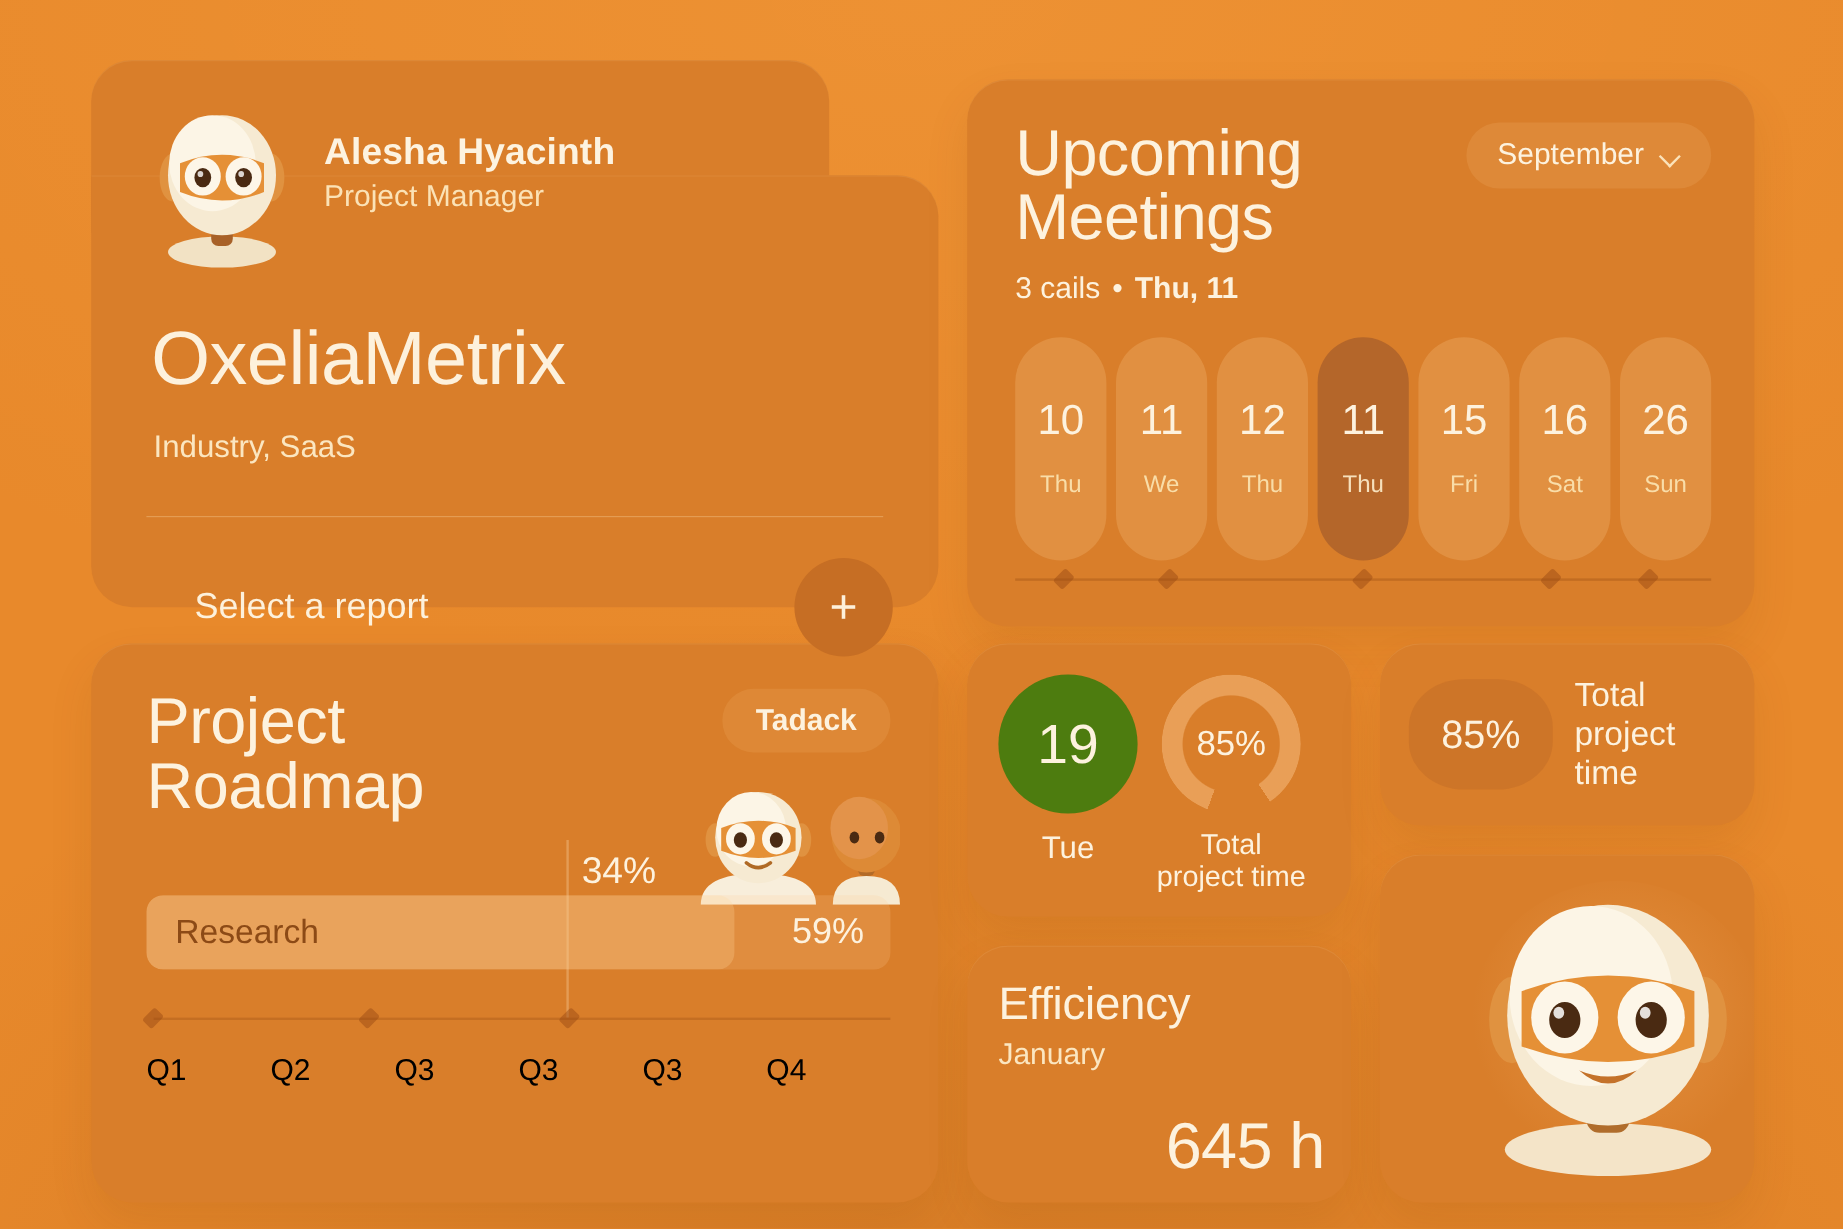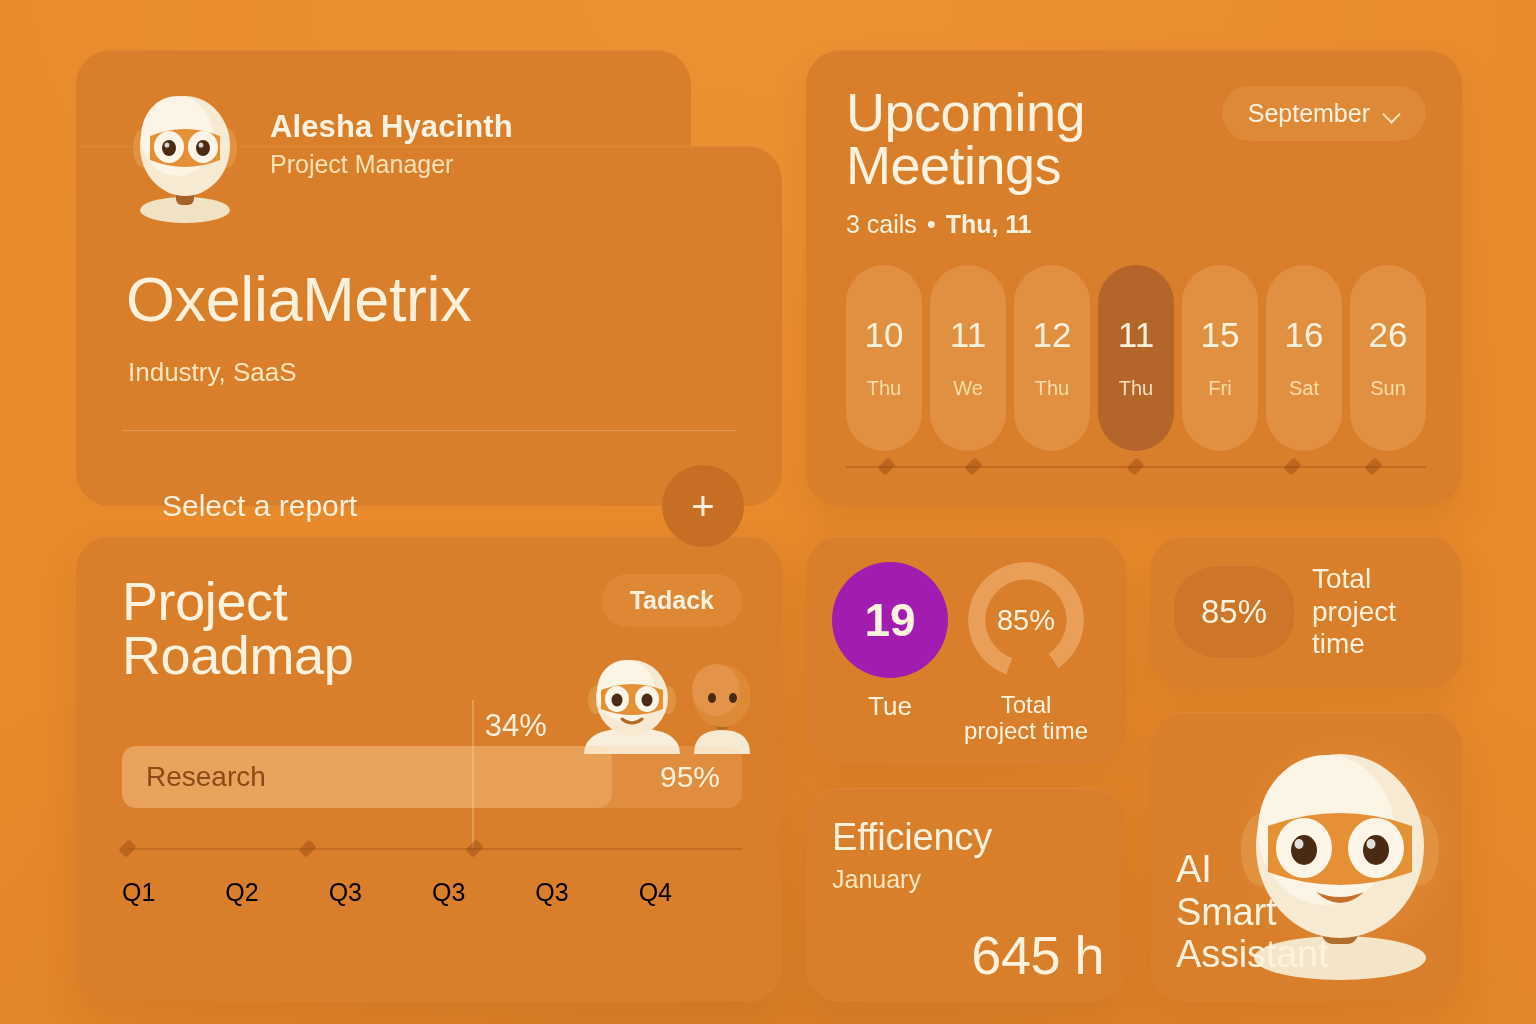--- a/index.html
+++ b/index.html
@@ -111,21 +111,21 @@
   .report-label { font-size: 30px; color: #fdf1dc; margin-left: 40px; }
   .plus-btn {
     width: 82px; height: 82px; border-radius: 50%;
     background: #c66e24;
     display: flex; align-items: center; justify-content: center;
     border: none; cursor: pointer; margin-right: -8px;
   }
   .plus-btn .glyph { font-size: 40px; color: #fdf0da; line-height: 0; font-weight: 300; }
 
   
-  #meetings-card { left: 730px; top: 0; width: 656px; height: 456px; }
+  #meetings-card { left: 730px; top: 16px; width: 656px; height: 456px; }
   .meet-pad { padding: 36px 36px 0 40px; height: 100%; position: relative; }
   .meet-top { display: flex; justify-content: space-between; align-items: flex-start; }
   .meet-title {
     font-size: 54px; line-height: .98; color: #fdf2de; font-weight: 400;
     letter-spacing: -.5px;
   }
   .meet-sub { margin-top: 18px; font-size: 25px; color: #fdf2de; }
   .meet-sub b { font-weight: 700; }
   .meet-sub .dot { margin: 0 10px; }
 
@@ -229,21 +229,21 @@
     display: flex; margin-top: 22px;
   }
   .q-row span { flex: 1; font-size: 25px; color: #000000; }
 
   
   #stat-card { left: 730px; top: 486px; width: 320px; height: 228px; }
   .stat-pad { padding: 26px 22px 0 26px; display: flex; gap: 16px; }
   .stat-col { display: flex; flex-direction: column; align-items: center; }
   .circle-19 {
     width: 116px; height: 116px; border-radius: 50%;
-    background: #a21caf; display: flex; align-items: center; justify-content: center; font-weight: bold;
+    background: #4d7c0f; display: flex; align-items: center; justify-content: center;
   }
   .circle-19 span { font-size: 46px; color: #fdf2de; }
   .stat-cap { margin-top: 14px; font-size: 26px; color: #fdf2de; text-align: center; line-height: 1.08; }
   .stat-cap.small { font-size: 24px; }
 
   .ring {
     width: 116px; height: 116px; border-radius: 50%;
     position: relative;
     display: flex; align-items: center; justify-content: center;
     background:
@@ -444,21 +444,21 @@
       </div>
 
       <div class="rm-marker-wrap">
         <div class="rm-marker-line"></div>
         <div class="rm-pct-top">34%</div>
 
         <div class="rm-bar">
           <div class="seg-a"></div>
           <div class="seg-b"></div>
           <span class="bar-label">Research</span>
-          <span class="bar-pct">95%</span>
+          <span class="bar-pct">59%</span>
         </div>
       </div>
 
       <div class="rm-axis">
         <div class="line"></div>
         <div class="tick" style="left:0%"></div>
         <div class="tick" style="left:29%"></div>
         <div class="tick" style="left:56%"></div>
       </div>
 
@@ -527,20 +527,15 @@
         <path d="M44 92 q72 -26 144 0 l0 46 q-72 26 -144 0 Z" fill="#e59036"></path>
         <ellipse cx="80" cy="114" rx="28" ry="30" fill="#fdf6e8"></ellipse>
         <ellipse cx="152" cy="114" rx="28" ry="30" fill="#fdf6e8"></ellipse>
         <ellipse cx="80" cy="116" rx="13" ry="15" fill="#4a2a12"></ellipse>
         <ellipse cx="152" cy="116" rx="13" ry="15" fill="#4a2a12"></ellipse>
         <ellipse cx="75" cy="110" rx="4.5" ry="5" fill="#fff" opacity=".85"></ellipse>
         <ellipse cx="147" cy="110" rx="4.5" ry="5" fill="#fff" opacity=".85"></ellipse>
         <path d="M92 158 q24 22 48 0 q-24 10 -48 0 Z" fill="#c4722a"></path>
       </svg>
     </div>
-    <div class="ai-label">
-      <div>AI</div>
-      <div>Smart</div>
-      <div>Assistant</div>
-    </div>
   </section>
 
 </div>
 
 </body></html>

